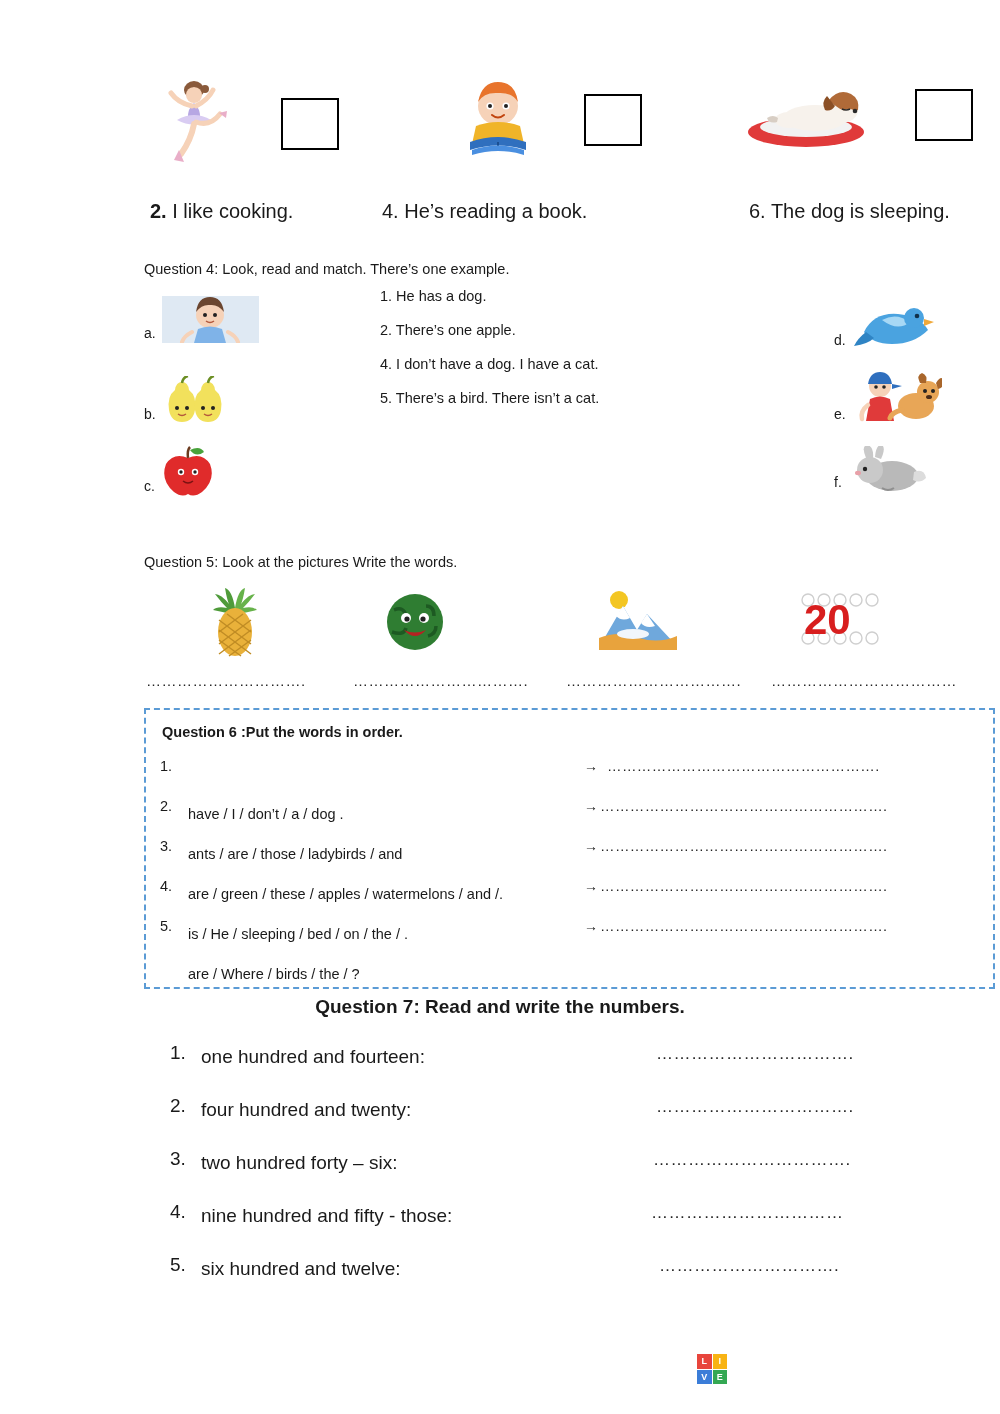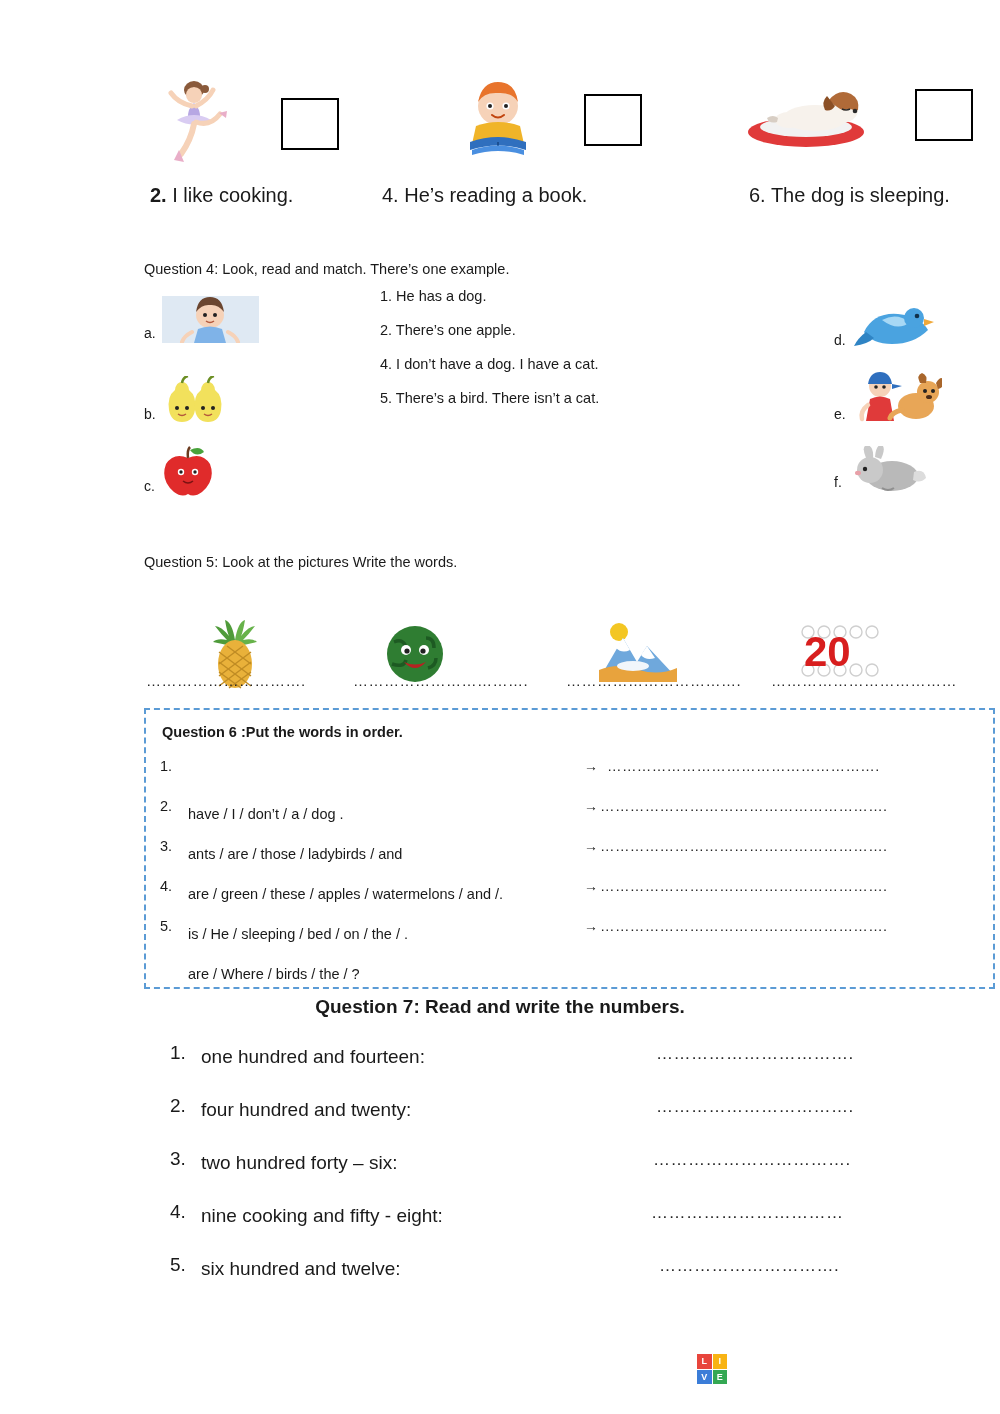--- a/index.html
+++ b/index.html
@@ -34,21 +34,21 @@
   .ans-box {
     width: 58px; height: 52px;
     border: 2.5px solid #000;
     background: #fff;
   }
 
   .pic { display: block; }
 
   .sentence-row {
     position: absolute;
-    left: 145px; top: 184px;
+    left: 145px; top: 200px;
     width: 850px; height: 30px;
     font-size: 20px;
   }
   .sentence {
     position: absolute;
     white-space: nowrap;
   }
   .sentence .num { font-weight: bold; }
   .s1 { left: 5px; }
   .s2 { left: 237px; }
@@ -102,21 +102,21 @@
     margin-bottom: 18px;
     white-space: nowrap;
   }
 
   
   .q5-pics {
     position: absolute;
     left: 144px; top: 578px;
     width: 840px; height: 80px;
   }
-  .q5-pics .p { position: absolute; margin-top: 32px; }
+  .q5-pics .p { position: absolute; }
   .q5-pics .p1 { left: 65px;  top: 8px; }
   .q5-pics .p2 { left: 240px; top: 14px; }
   .q5-pics .p3 { left: 455px; top: 10px; }
   .q5-pics .p4 { left: 650px; top: 12px; }
 
   .q5-lines {
     position: absolute;
     left: 144px; top: 672px;
     width: 840px;
     font-size: 15px;
@@ -532,21 +532,21 @@
     <span class="txt">four hundred and twenty:</span>
     <span class="dots dots-txt">…………………………….</span>
   </div>
   <div class="q7-row n3">
     <span class="idx">3.</span>
     <span class="txt">two hundred forty – six:</span>
     <span class="dots dots-txt">…………………………….</span>
   </div>
   <div class="q7-row n4">
     <span class="idx">4.</span>
-    <span class="txt">nine cooking and fifty - eight:</span>
+    <span class="txt">nine hundred and fifty - those:</span>
     <span class="dots dots-txt">……………………………</span>
   </div>
   <div class="q7-row n5">
     <span class="idx">5.</span>
     <span class="txt">six hundred and twelve:</span>
     <span class="dots dots-txt">………………………….</span>
   </div>
 </div>
 
 <div class="footer">

